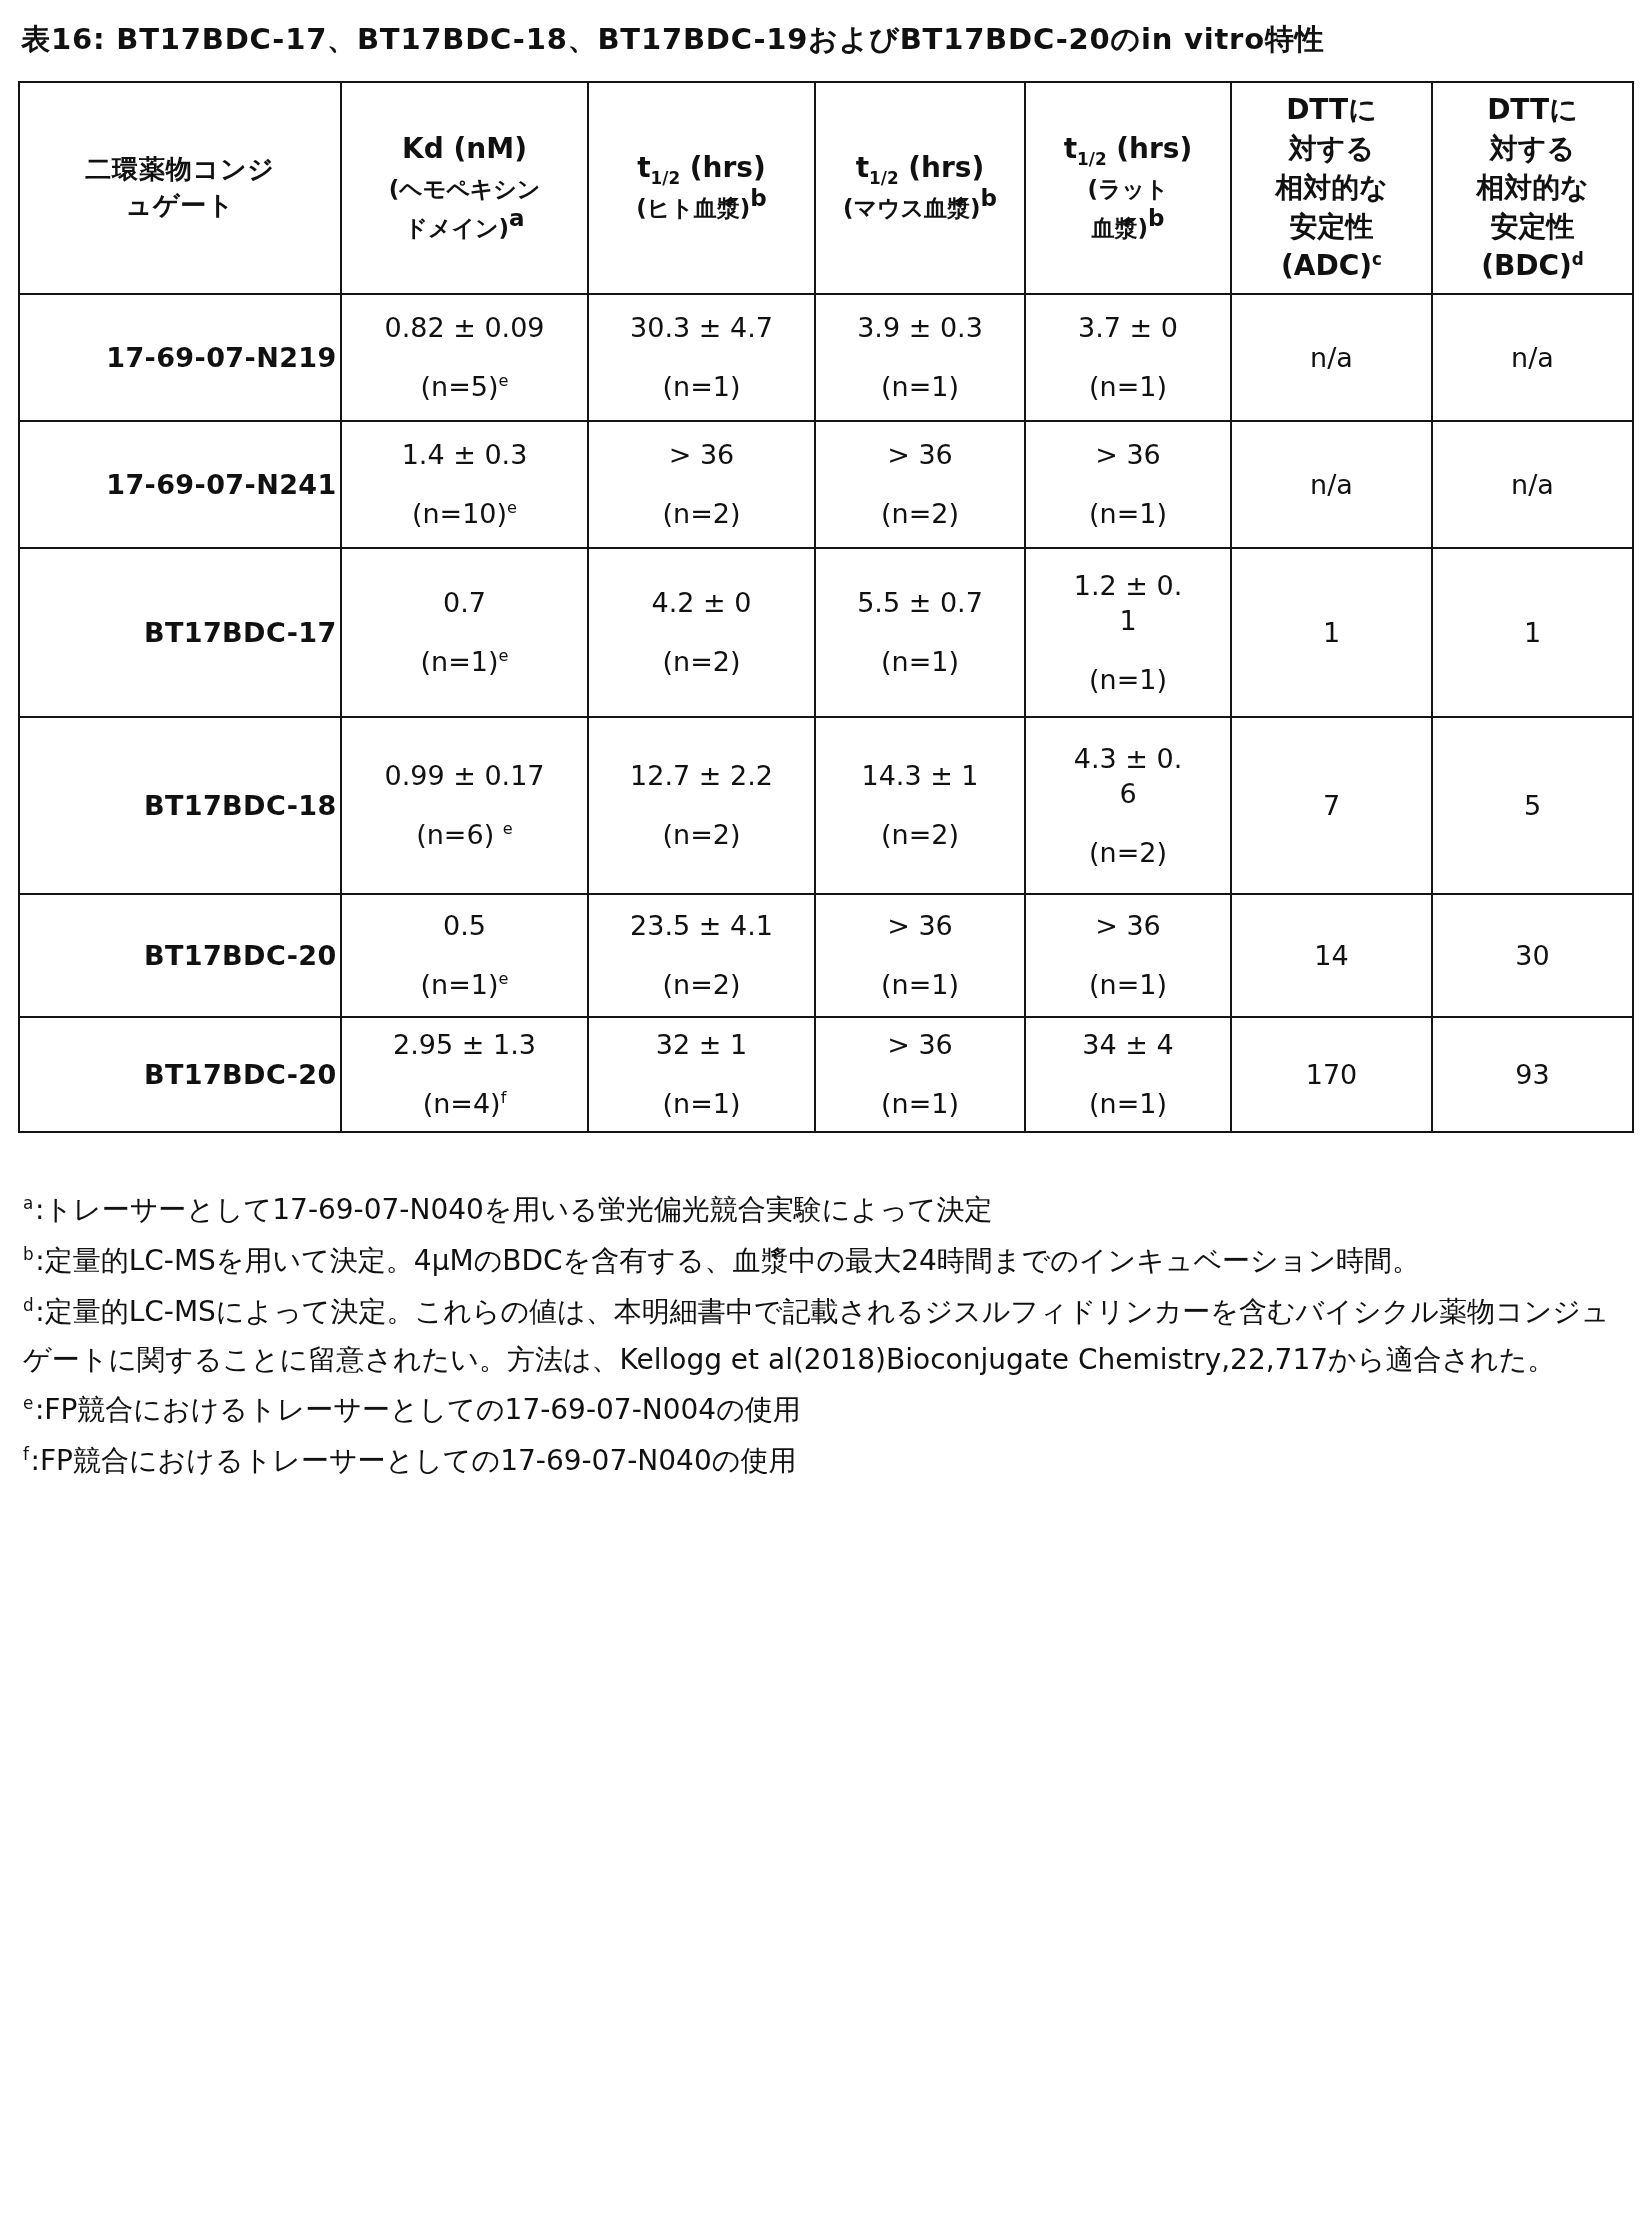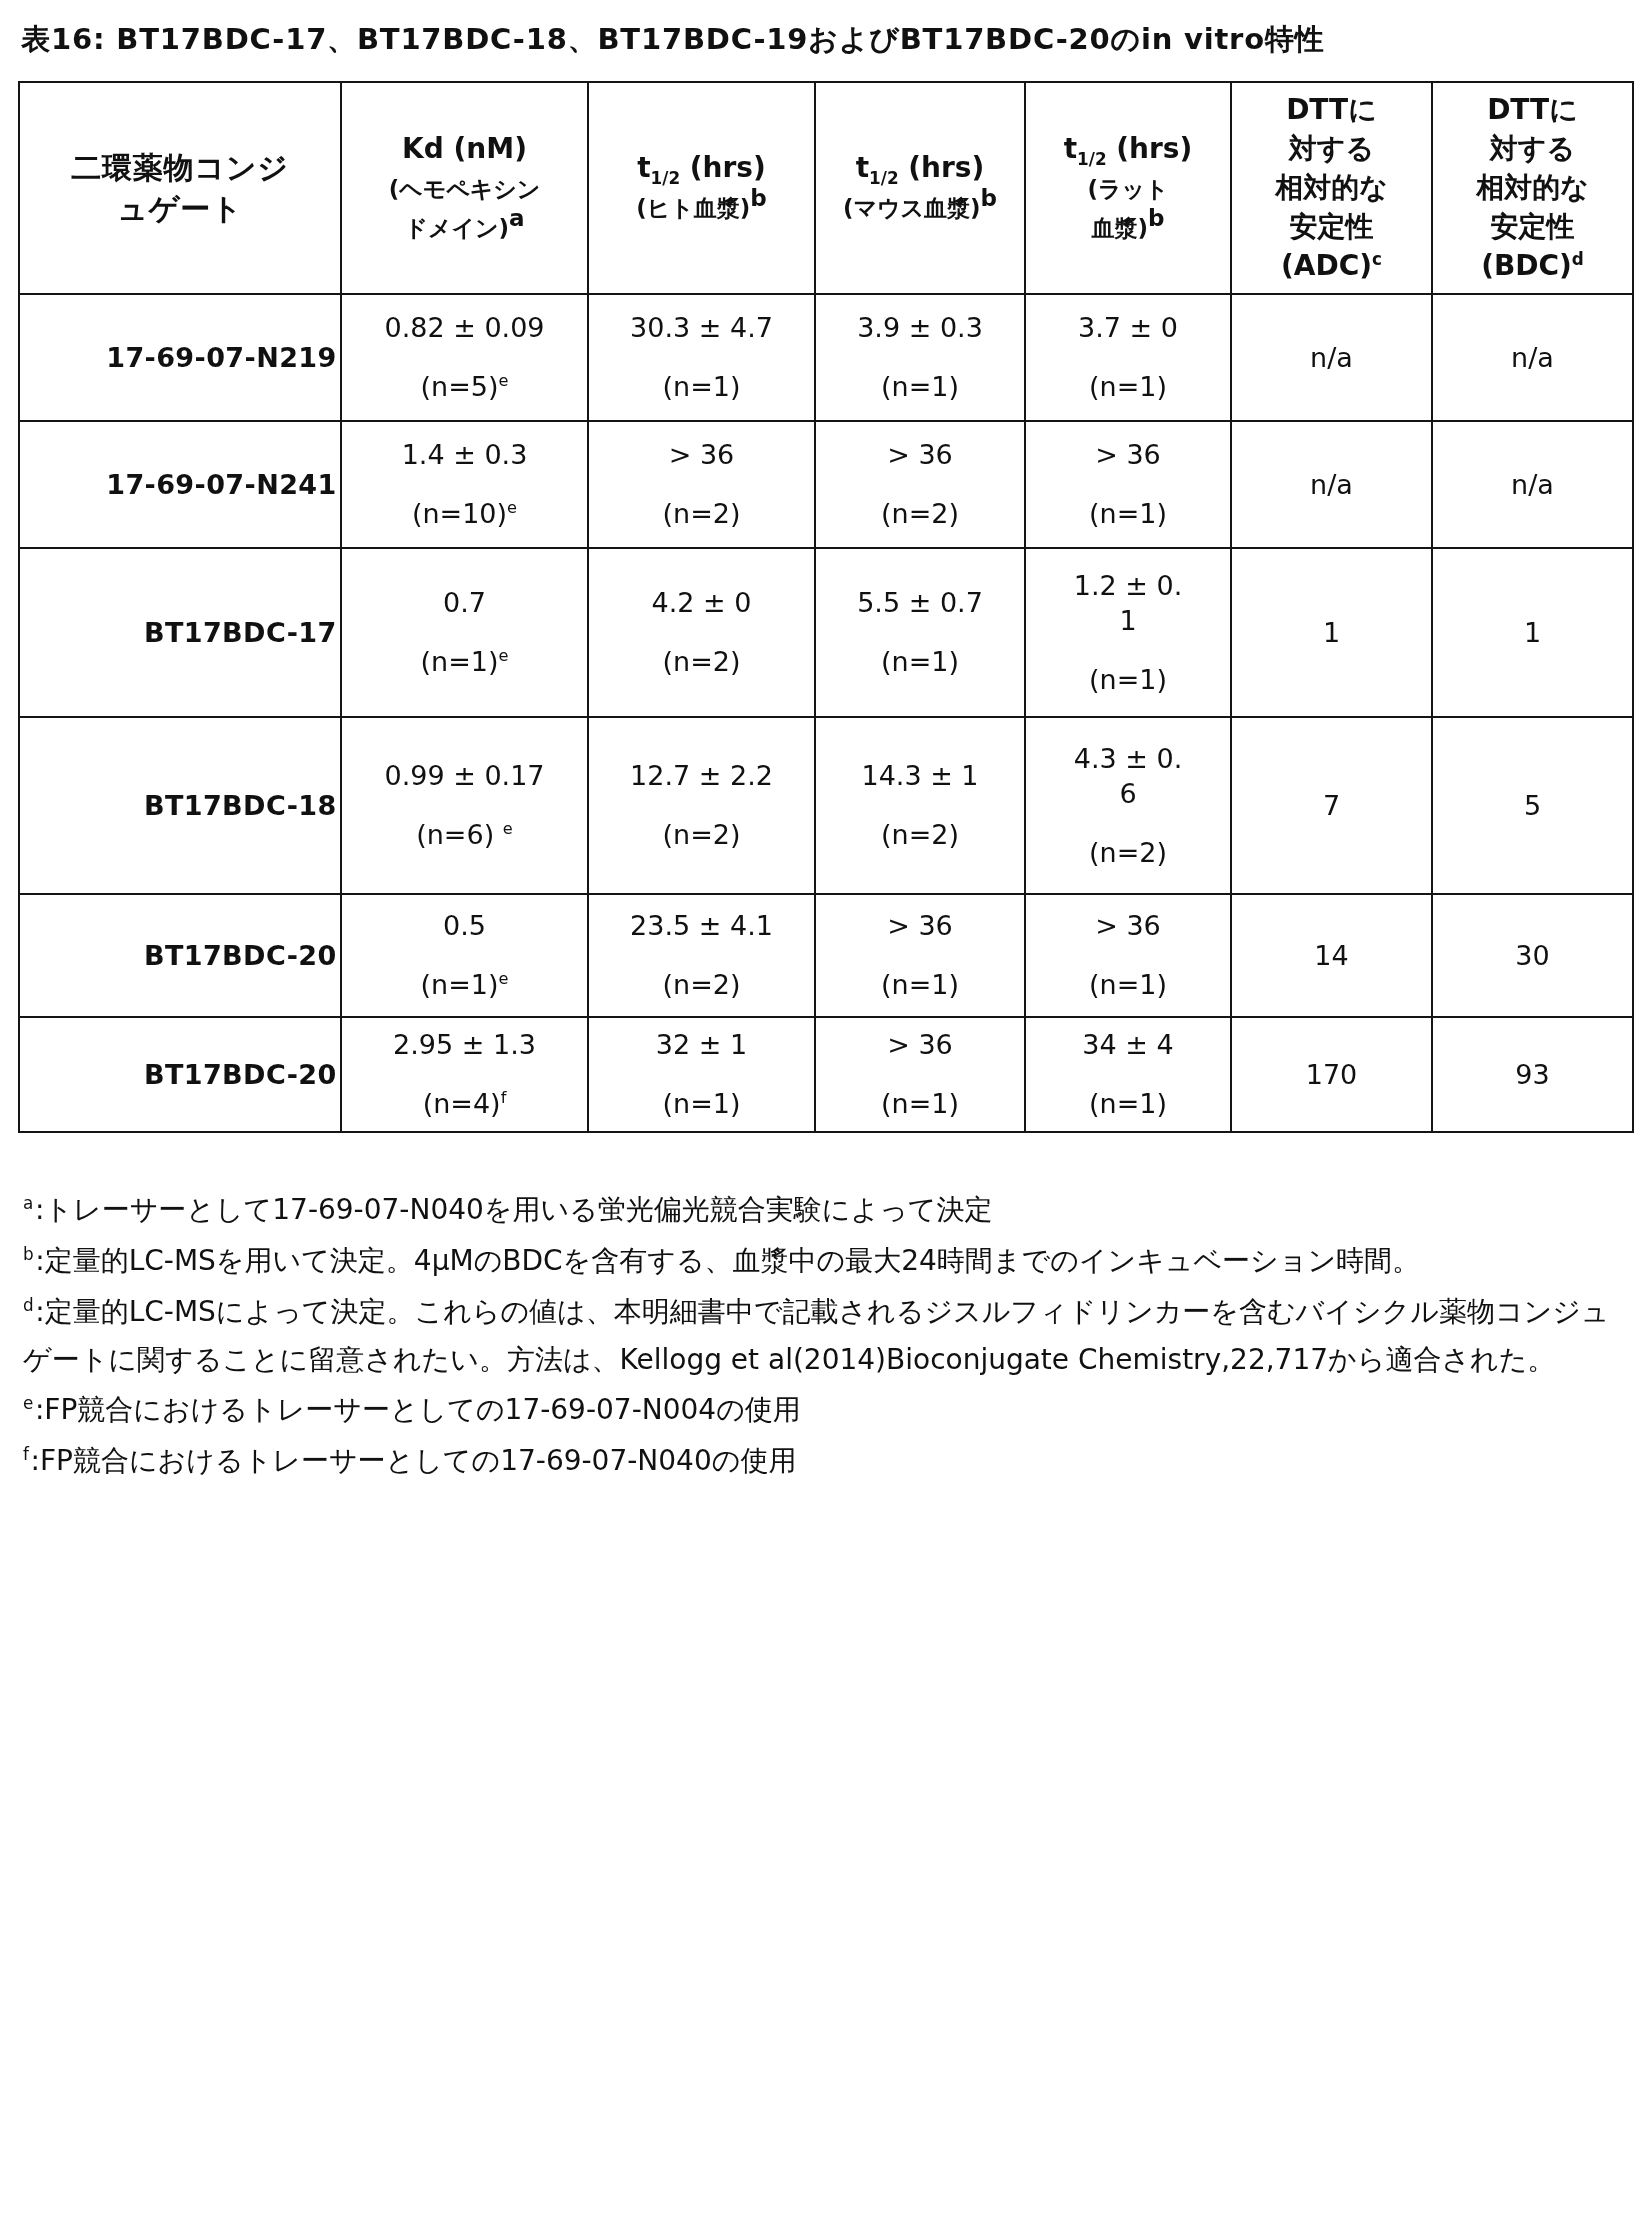--- a/index.html
+++ b/index.html
@@ -48,21 +48,21 @@
   .props thead tr { height: 173px; }
   .props tbody tr:nth-child(1) { height: 127px; }
   .props tbody tr:nth-child(2) { height: 127px; }
   .props tbody tr:nth-child(3) { height: 169px; }
   .props tbody tr:nth-child(4) { height: 177px; }
   .props tbody tr:nth-child(5) { height: 123px; }
   .props tbody tr:nth-child(6) { height: 115px; }
 
   .props th { font-weight: 700; text-align: center; }
   .props th .line { font-size: 28px; line-height: 1.3; margin: 2.5px 0; }
-  .props th.xl .line { font-size: 30px; letter-spacing: 0.8px; }
+  .props th.xl .line { font-size: 26px; letter-spacing: 0.8px; }
   .props th .small { font-size: 23px; }
 
   .props td .line { font-size: 27px; line-height: 1.25; margin: 1.6px 0; }
   .props td .line + .line { margin-top: 25px; }
   .props td .line.cont { margin-top: 1.6px; }
 
   .props td.rowname {
     text-align: right;
     padding-left: 20px;
     font-weight: 700;
@@ -299,19 +299,19 @@
           <td>
             <div class="line"><span>93</span></div>
           </td>
         </tr>
       </tbody>
   </table>
 
   <div class="notes">
       <div class="note"><sup>a</sup><span>:トレーサーとして17-69-07-N040を用いる蛍光偏光競合実験によって決定</span></div>
       <div class="note"><sup>b</sup><span>:定量的LC-MSを用いて決定。4μMのBDCを含有する、血漿中の最大24時間までのインキュベーション時間。</span></div>
-      <div class="note"><sup>d</sup><span>:定量的LC-MSによって決定。これらの値は、本明細書中で記載されるジスルフィドリンカーを含むバイシクル薬物コンジュゲートに関することに留意されたい。方法は、Kellogg  et  al(2014)Bioconjugate  Chemistry,22,717から適合された。</span></div>
+      <div class="note"><sup>d</sup><span>:定量的LC-MSによって決定。これらの値は、本明細書中で記載されるジスルフィドリンカーを含むバイシクル薬物コンジュゲートに関することに留意されたい。方法は、Kellogg  et  al(2018)Bioconjugate  Chemistry,22,717から適合された。</span></div>
       <div class="note"><sup>e</sup><span>:FP競合におけるトレーサーとしての17-69-07-N004の使用</span></div>
       <div class="note"><sup>f</sup><span>:FP競合におけるトレーサーとしての17-69-07-N040の使用</span></div>
     </div>
 
 </div>
 
 
 </body></html>

